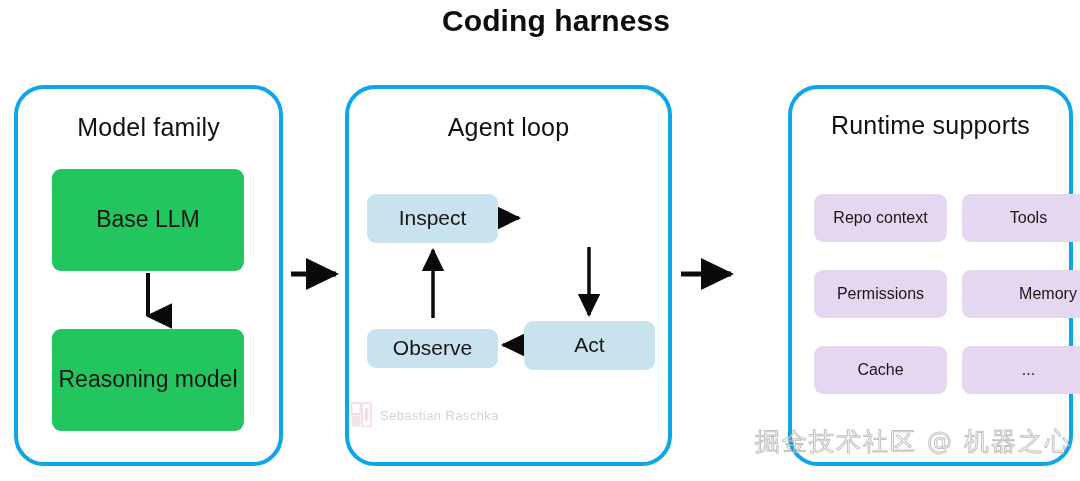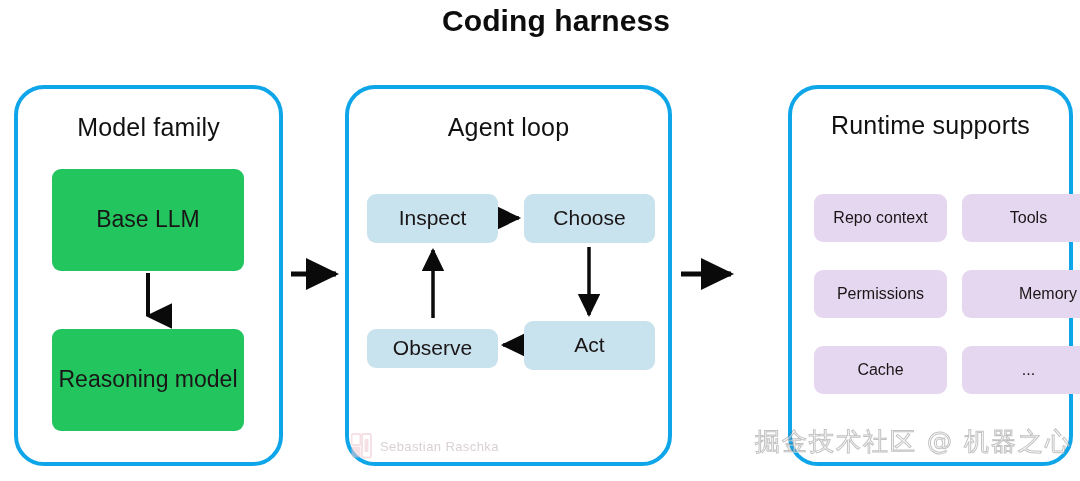--- a/index.html
+++ b/index.html
@@ -176,23 +176,20 @@
 </div>
 
 <div class="panel" id="panel-agent-loop">
 
   <div class="panel-title">Agent loop</div>
 
   <div class="node blue" id="node-inspect">
     <span>Inspect</span>
   </div>
 
-  <div class="node blue" id="node-choose">
-    <span>Choose</span>
-  </div>
 
   <div class="node blue" id="node-observe">
     <span>Observe</span>
   </div>
 
   <div class="node blue" id="node-act">
     <span>Act</span>
   </div>
 
   <svg class="arrow-svg" id="arrow-layer-loop" viewBox="0 0 327 381">
@@ -213,21 +210,21 @@
 
     <line x1="152" y1="129" x2="170" y2="129" stroke="#0a0a0a" stroke-width="3.5" marker-end="url(#head-right-loop)"></line>
 
     <line x1="240" y1="158" x2="240" y2="226" stroke="#0a0a0a" stroke-width="3.5" marker-end="url(#head-down-loop)"></line>
 
     <line x1="172" y1="256" x2="154" y2="256" stroke="#0a0a0a" stroke-width="3.5" marker-end="url(#head-left-loop)"></line>
 
     <line x1="84" y1="229" x2="84" y2="161" stroke="#0a0a0a" stroke-width="3.5" marker-end="url(#head-up-loop)"></line>
   </svg>
 
-  <div id="watermark-raschka" style="left:2px; top:344px;">
+  <div id="watermark-raschka" style="left:2px; top:313px;">
     <svg id="watermark-raschka-logo" viewBox="0 0 22 26">
       <rect x="0.5" y="1" width="9" height="11" rx="1.5" fill="none" stroke="#eec7d0" stroke-width="2"></rect>
       <rect x="0.5" y="13.5" width="9" height="11" rx="1.5" fill="#eec7d0"></rect>
       <rect x="11" y="1" width="9" height="23.5" rx="1.5" fill="none" stroke="#eec7d0" stroke-width="2"></rect>
       <rect x="13.5" y="6" width="4" height="13" rx="1" fill="#eec7d0"></rect>
     </svg>
     <span id="watermark-raschka-text">Sebastian Raschka</span>
   </div>
 </div>
 

